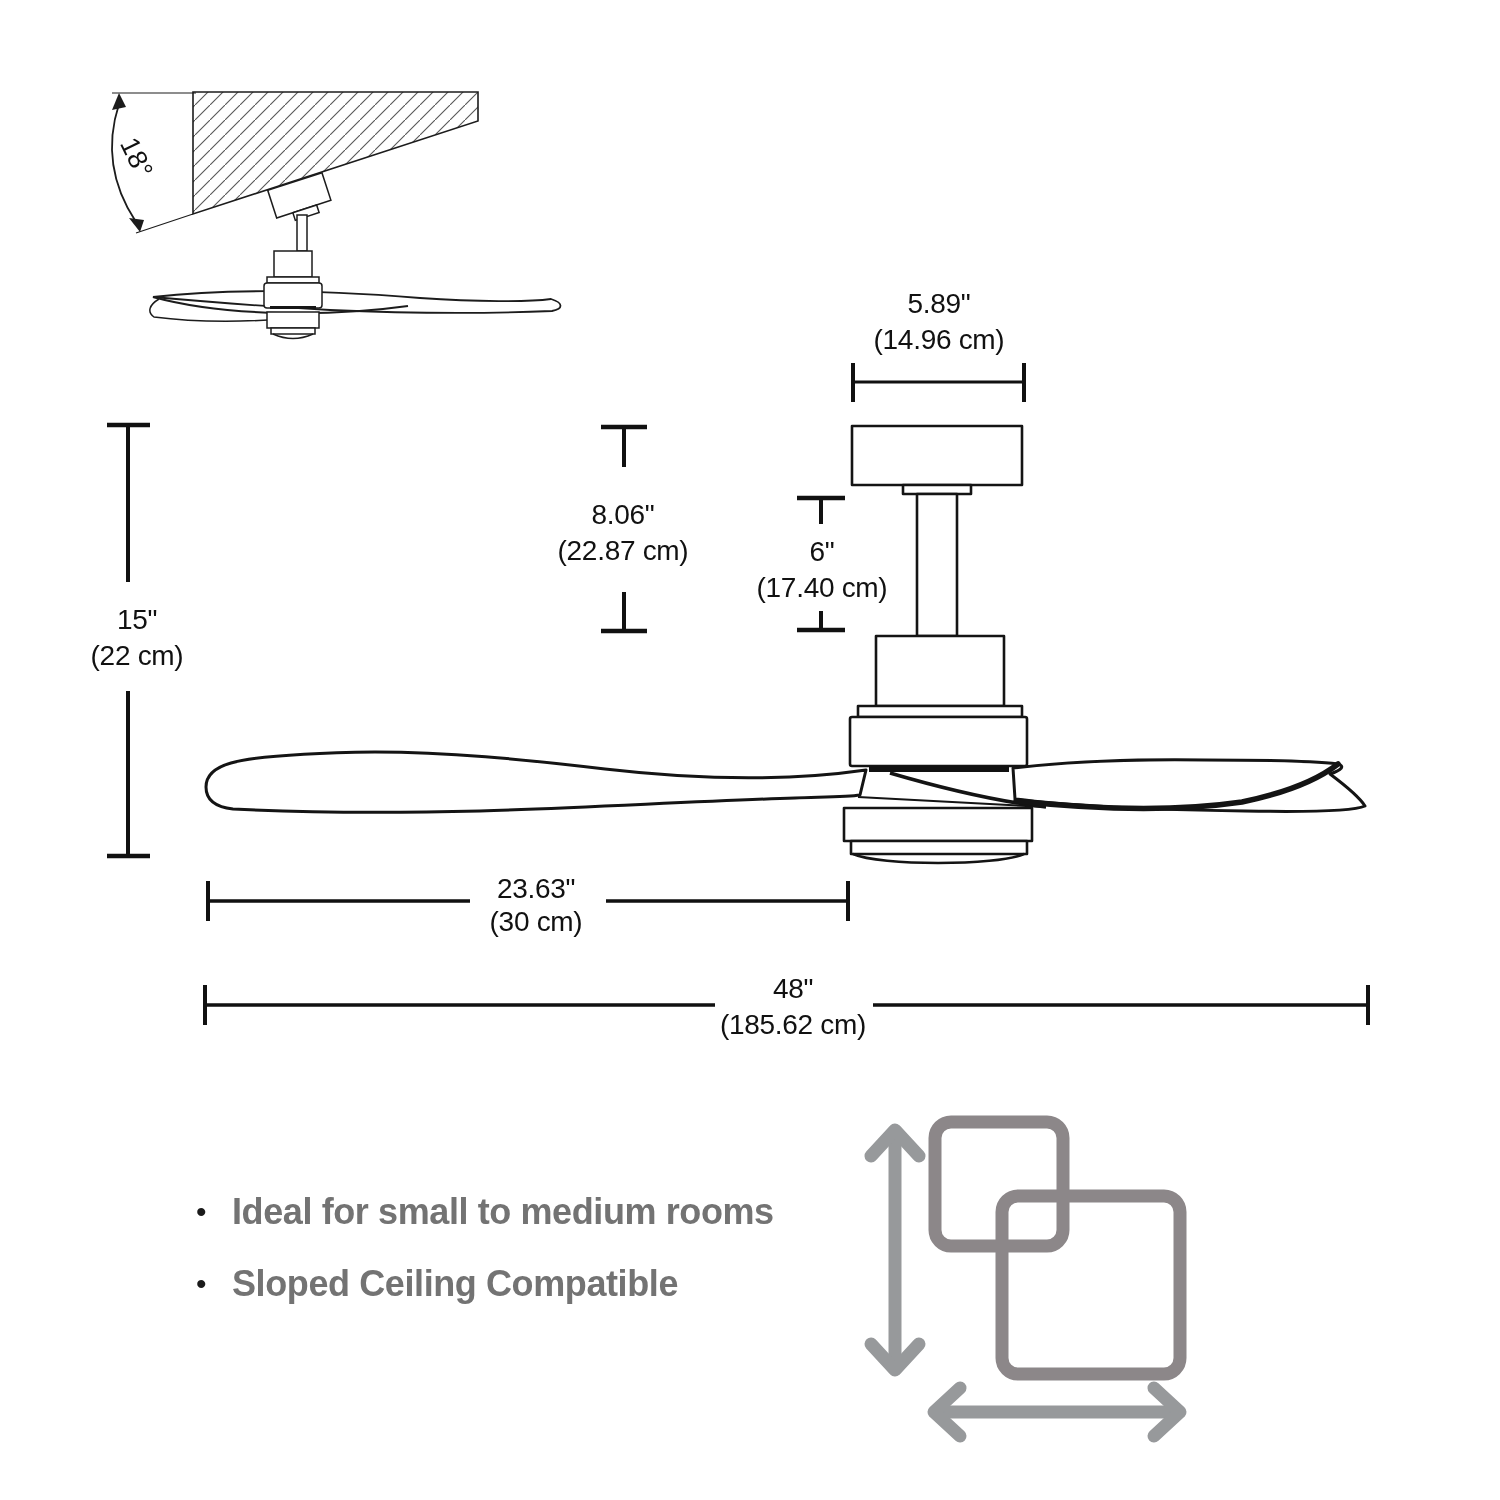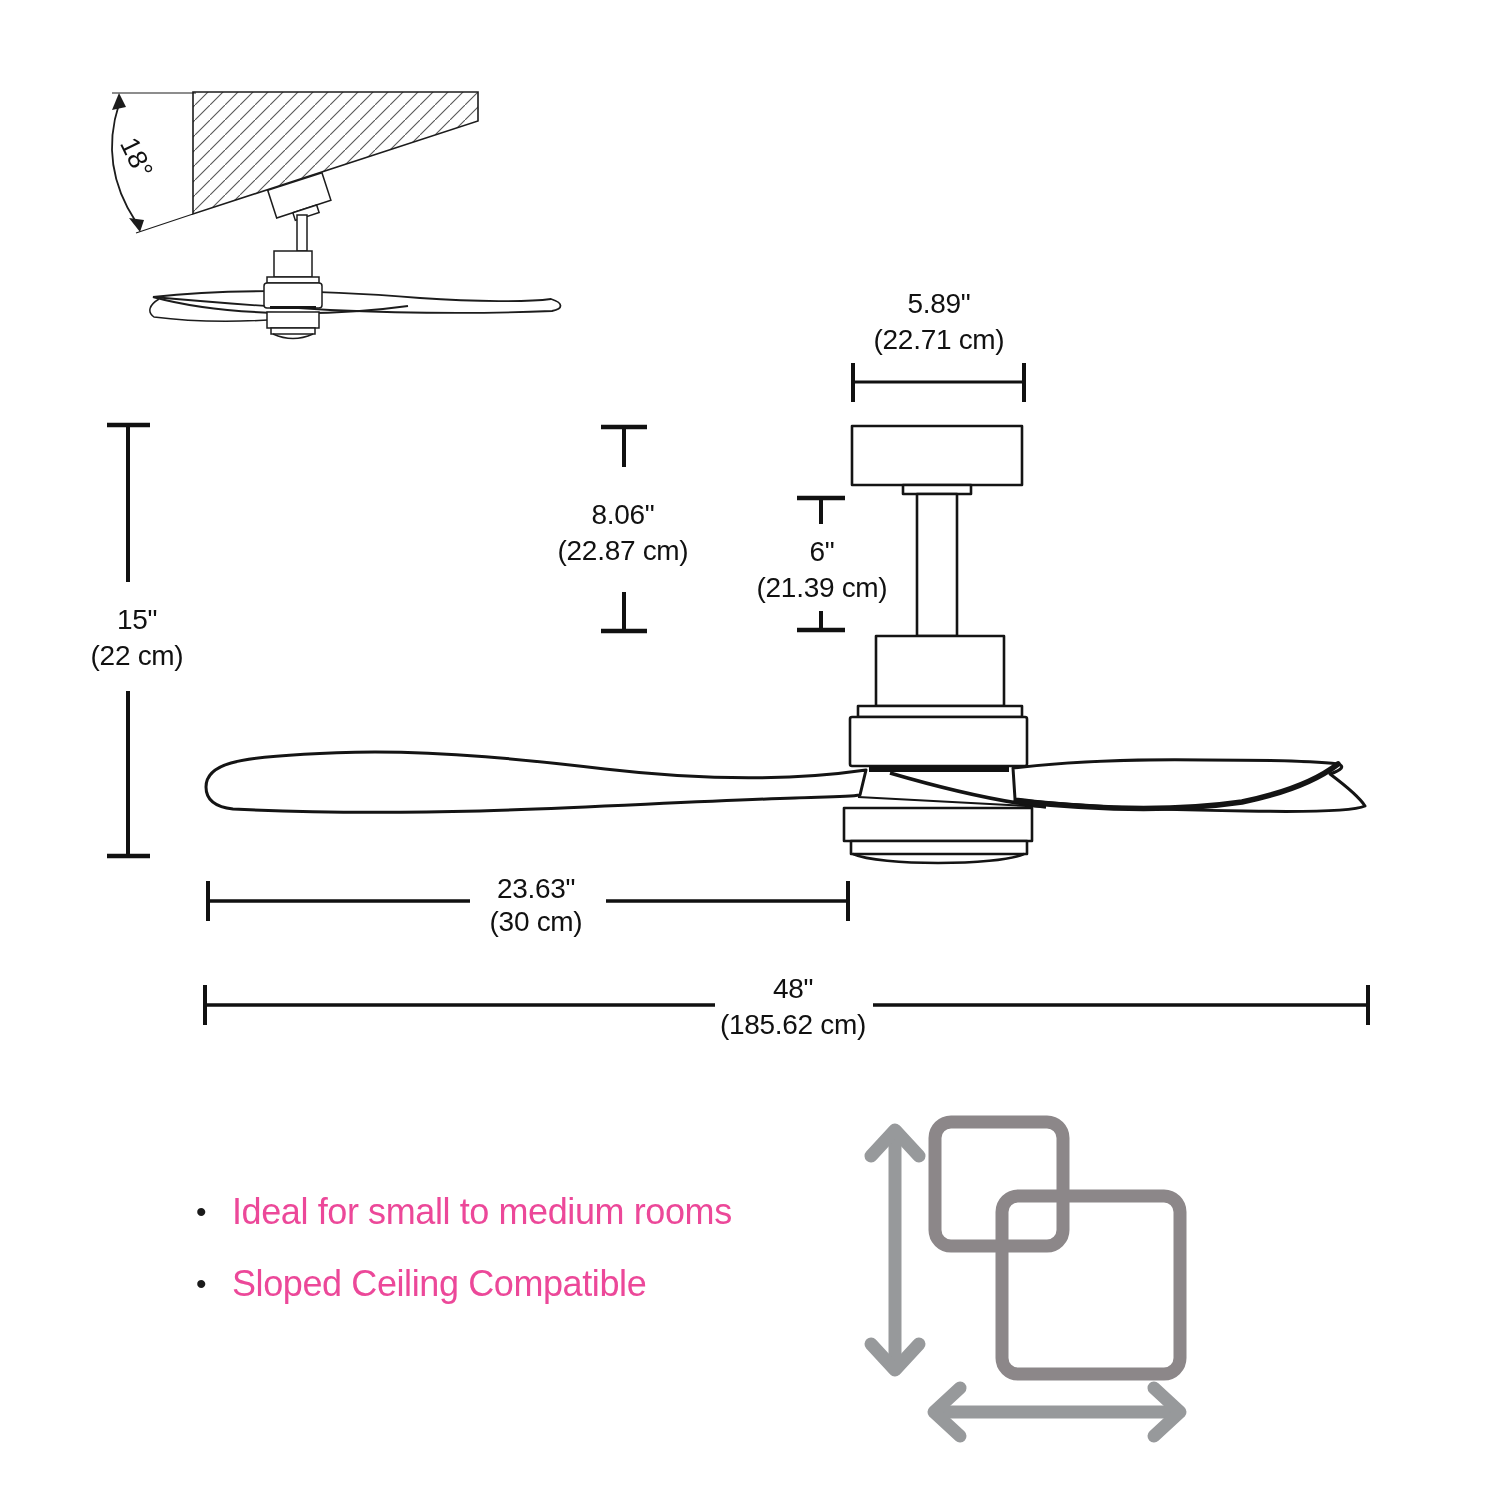--- a/index.html
+++ b/index.html
@@ -6,22 +6,22 @@
   #page{position:relative;width:1500px;height:1500px;background:#fff;overflow:hidden;
         font-family:"Liberation Sans","DejaVu Sans",sans-serif;color:#161616;}
   #diagram-svg{position:absolute;left:0;top:0;width:1500px;height:1500px;}
   .dim-label{position:absolute;width:220px;text-align:center;font-size:28px;
              line-height:36px;color:#111;letter-spacing:-0.3px;white-space:nowrap;}
   .dim-label.tight{line-height:33px;}
   .angle-label{position:absolute;left:136px;top:158px;font-size:27px;color:#111;
                transform:translate(-50%,-50%) rotate(64deg);}
   .feature-row{position:absolute;left:196px;display:flex;align-items:flex-start;}
   .feature-bullet{font-size:30px;line-height:44px;width:36px;color:#1a1a1a;}
-  .feature-text{font-size:36px;line-height:44px;color:#ec4899;letter-spacing:-0.4px;
-                white-space:nowrap;}
+  .feature-text{font-size:36px;line-height:44px;color:#737373;letter-spacing:-0.4px;
+                white-space:nowrap;font-weight:bold;}
 </style>
 </head>
 <body>
 
 <div id="page">
 
   <svg id="diagram-svg" viewBox="0 0 1500 1500">
     <defs>
       <pattern id="hatch" width="15" height="15" patternUnits="userSpaceOnUse">
         <path d="M-2 17 L17 -2" stroke="#555" stroke-width="1.1"></path>
@@ -133,31 +133,31 @@
         <path d="M960 1388 L934 1412 L960 1436"></path>
         <path d="M1154 1388 L1180 1412 L1154 1436"></path>
       </g>
     </g>
   </svg>
 
   <div class="angle-label">18°</div>
 
   <div class="dim-label" style="left:829px;top:286px;">
     <div>5.89"</div>
-    <div>(22.71 cm)</div>
+    <div>(14.96 cm)</div>
   </div>
 
   <div class="dim-label" style="left:513px;top:497px;">
     <div>8.06"</div>
     <div>(22.87 cm)</div>
   </div>
 
   <div class="dim-label" style="left:712px;top:534px;">
     <div>6"</div>
-    <div>(21.39 cm)</div>
+    <div>(17.40 cm)</div>
   </div>
 
   <div class="dim-label" style="left:27px;top:602px;">
     <div>15"</div>
     <div>(22 cm)</div>
   </div>
 
   <div class="dim-label tight" style="left:426px;top:872px;">
     <div>23.63"</div>
     <div>(30 cm)</div>

